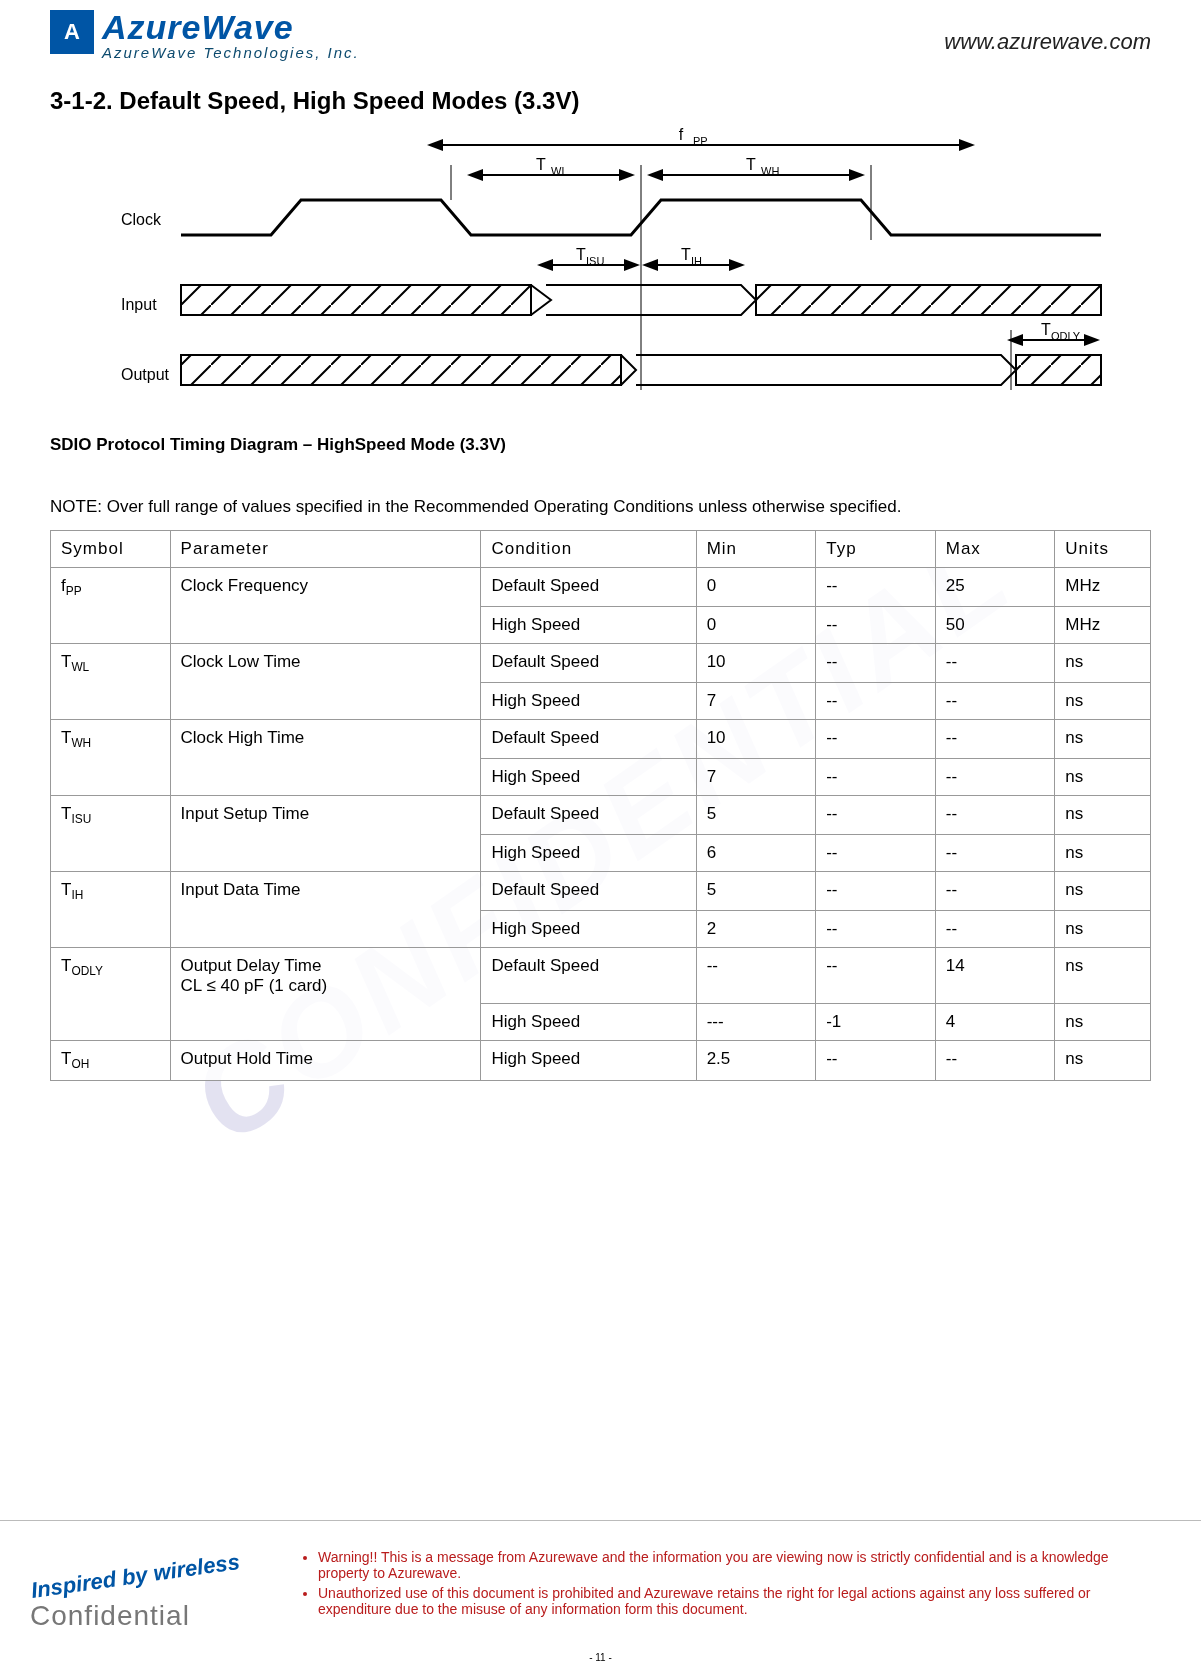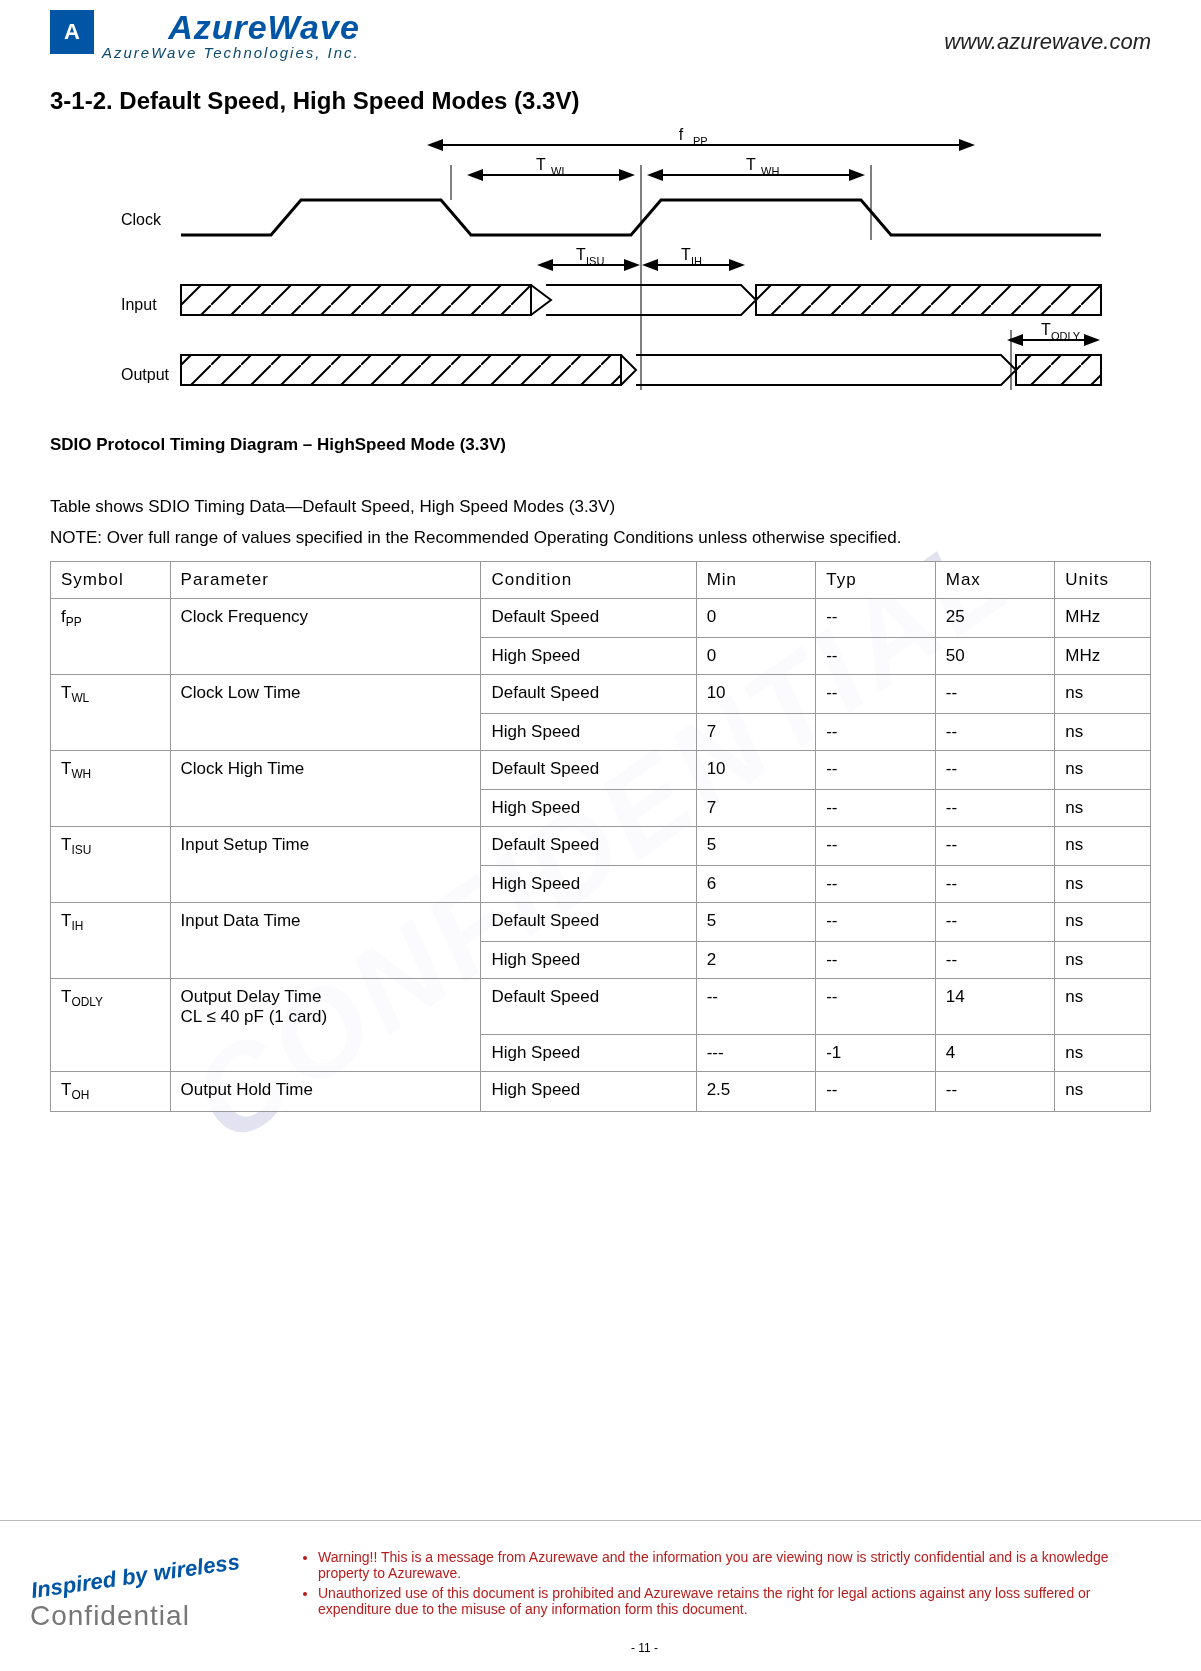--- a/index.html
+++ b/index.html
@@ -41,21 +41,20 @@
     font-size: 22px;
   }
   .logo-text-col { display:flex; flex-direction:column; }
   .logo-text {
     font-size: 34px;
     font-weight: bold;
     font-style: italic;
     color: #0055a5;
     letter-spacing: 1px;
     line-height: 1;
-    text-align: right;
   }
   .logo-sub {
     font-size: 15px;
     color: #0c4a6e;
     letter-spacing: 2px;
     font-style: italic;
   }
   .site-url {
     font-size: 22px;
     color: #222;
@@ -166,24 +165,23 @@
     font-size: 14px;
     color:#b91c1c;
     padding: 28px 40px 0 10px;
   }
   .footer-right ul { margin:0; padding-left: 18px; }
   .footer-right li { margin-bottom: 4px; }
   .page-number {
     position: absolute;
     left:50%;
     transform: translateX(-50%);
-    bottom: 16px;
-    font-size: 12px;
+    bottom: 8px;
+    font-size: 10px;
     color:#000;
-    margin-left:44px;
   }
 </style>
 </head>
 <body>
 
 <div class="page">
   <div class="watermark">CONFIDENTIAL</div>
 
   <div class="header">
     <div class="logo-block">
@@ -252,21 +250,20 @@
       <text x="30" y="255" font-size="16">Output</text>
       <rect x="90" y="230" width="440" height="30" fill="url(#hatch)" stroke="#000" stroke-width="2"></rect>
       <path d="M530,230 L545,245 L530,260" fill="none" stroke="#000" stroke-width="2"></path>
       <path d="M545,230 L910,230 L925,245 L910,260 L545,260" fill="none" stroke="#000" stroke-width="2"></path>
       <rect x="925" y="230" width="85" height="30" fill="url(#hatch)" stroke="#000" stroke-width="2"></rect>
     </svg>
 
     <div class="sub-heading">SDIO Protocol Timing Diagram – HighSpeed Mode (3.3V)</div>
 
     <div style="height:20px"></div>
-    <div class="body-text">Table shows SDIO Timing Data—Default Speed, High Speed Modes (3.3V)</div>
     <div class="body-text">NOTE: Over full range of values specified in the Recommended Operating Conditions unless otherwise specified.</div>
 
     <table class="data-table">
       <thead>
         <tr>
           <th class="col-sym">Symbol</th>
           <th class="col-param">Parameter</th>
           <th class="col-cond">Condition</th>
           <th class="col-min">Min</th>
           <th class="col-typ">Typ</th>

